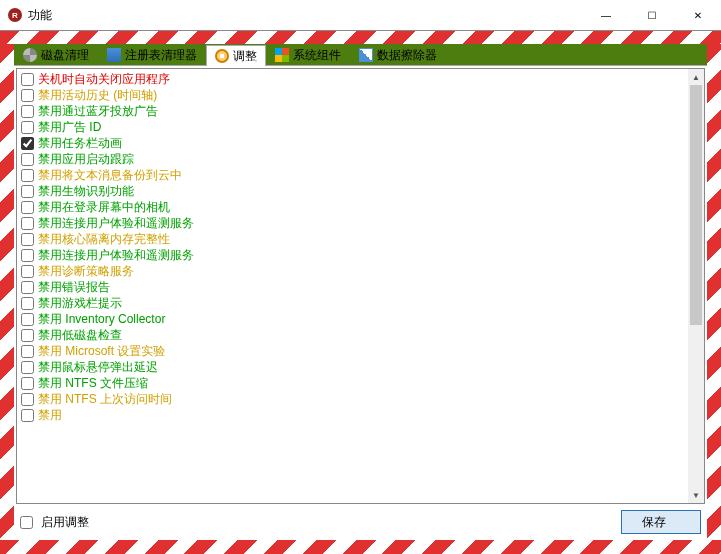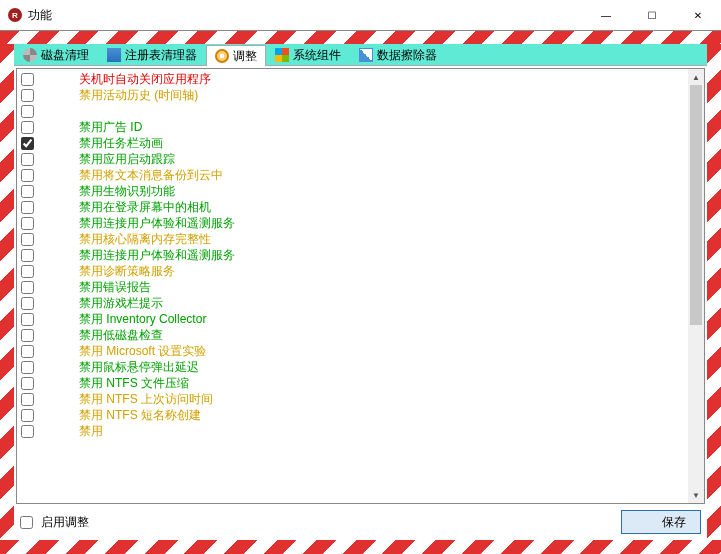--- a/index.html
+++ b/index.html
@@ -8,46 +8,46 @@
   .titlebar .app-icon { width: 14px; height: 14px; border-radius: 50%; background: #a02020; display: flex; align-items: center; justify-content: center; color: #fff; font-size: 8px; font-weight: bold; margin-right: 6px; }
   .titlebar .title { flex: 0 0 auto; }
   .titlebar .spacer { flex: 1 1 auto; }
   .winbtns { display: flex; height: 100%; }
   .winbtn { width: 46px; height: 100%; display: flex; align-items: center; justify-content: center; font-family: "Segoe MDL2 Assets","Segoe UI Symbol",sans-serif; font-size: 10px; cursor: default; }
   .hazard { height: 14px; background: repeating-linear-gradient(135deg, #e03030 0 14px, #fff 14px 28px); }
   .hazard.top { border-top: 1px solid #888; }
   .hazard-v { width: 14px; background: repeating-linear-gradient(135deg, #e03030 0 14px, #fff 14px 28px); }
   .midrow { display: flex; height: calc(554px - 30px - 14px - 14px); }
   .content { flex: 1 1 auto; display: flex; flex-direction: column; background: #fff; }
-  .tabs { height: 22px; display: flex; align-items: stretch; border-bottom: 1px solid #aaa; background: #5eead4; }
+  .tabs { height: 22px; display: flex; align-items: stretch; border-bottom: 1px solid #aaa; background: #4d7c0f; }
   .tab { display: flex; align-items: center; gap: 4px; padding: 0 8px; font-size: 12px; border: 1px solid transparent; border-bottom: none; cursor: default; }
   .tab.active { background: #fff; border-color: #aaa; position: relative; top: 1px; }
   .tab .ticon { width: 14px; height: 14px; display: inline-block; }
   .ti-disk { background: conic-gradient(#888 0 25%, #bbb 0 50%, #888 0 75%, #bbb 0); border-radius: 50%; }
   .ti-reg { background: linear-gradient(#4a90d9,#2a70b9); }
   .ti-gear { border: 2px solid #d08000; border-radius: 50%; background: radial-gradient(#fff 30%, #ffd070 32%); }
   .ti-win { background: conic-gradient(#f25022 0 25%, #7fba00 0 50%, #ffb900 0 75%, #00a4ef 0); }
   .ti-erase { background: linear-gradient(45deg,#4a90d9 50%, #fff 50%); border:1px solid #4a90d9; }
   .listwrap { flex: 1 1 auto; border: 1px solid #888; margin: 2px 2px 0 2px; position: relative; overflow: hidden; background: #fff; }
   .listinner { position: absolute; inset: 0 16px 0 0; overflow: hidden; padding: 2px 2px; }
-  .row { display: flex; align-items: center; height: 16px; line-height: 16px; gap: 41px; }
+  .row { display: flex; align-items: center; height: 16px; line-height: 16px; }
   .row input[type=checkbox] { width: 13px; height: 13px; margin: 0 4px 0 2px; accent-color: #333; }
   .row .lbl { white-space: nowrap; }
   .c-red   { color: #e00000; }
   .c-gold  { color: #d0a000; }
   .c-green { color: #00a000; }
   .vscroll { position: absolute; top: 0; right: 0; bottom: 0; width: 16px; background: #f0f0f0; }
   .vscroll .vsbtn { position: absolute; left: 0; right: 0; height: 16px; background: #f0f0f0; display: flex; align-items: center; justify-content: center; font-size: 8px; color: #555; }
   .vscroll .vsbtn.up { top: 0; }
   .vscroll .vsbtn.down { bottom: 0; }
   .vscroll .thumb { position: absolute; left: 2px; right: 2px; top: 16px; height: 240px; background: #c8c8c8; }
   .bottombar { height: 36px; display: flex; align-items: center; padding: 0 6px; gap: 8px; }
   .bottombar .enablelbl { display: flex; align-items: center; gap: 8px; }
   .bottombar .spacer2 { flex: 1 1 auto; }
-  .btn { min-width: 80px; height: 24px; border: 1px solid #888; background: #e8e8e8; display: flex; align-items: center; justify-content: flex-end; padding: 0 14px; }
+  .btn { min-width: 80px; height: 24px; border: 1px solid #888; background: #e8e8e8; display: flex; align-items: center; justify-content: flex-start; padding: 0 20px; }
   .btn.primary { border: 1px solid #2a70b9; background: #dceaf7; }
 </style>
 </head>
 <body>
 
 <div class="titlebar">
   <span class="app-icon">R</span>
   <span class="title">功能</span>
   <span class="spacer"></span>
   <div class="winbtns">
@@ -98,20 +98,21 @@
           <div class="row">
             <input type="checkbox" style="">
             <span class="lbl c-red">关机时自动关闭应用程序</span>
           </div>
           <div class="row">
             <input type="checkbox" style="">
             <span class="lbl c-gold">禁用活动历史 (时间轴)</span>
           </div>
           <div class="row">
             <input type="checkbox" style="">
+            <span class="lbl c-green">禁用通过蓝牙投放广告</span>
           </div>
           <div class="row">
             <input type="checkbox" style="">
             <span class="lbl c-green">禁用广告 ID</span>
           </div>
           <div class="row">
             <input type="checkbox" checked="" style="">
             <span class="lbl c-green">禁用任务栏动画</span>
           </div>
           <div class="row">
@@ -170,24 +171,20 @@
             <input type="checkbox" style="">
             <span class="lbl c-green">禁用鼠标悬停弹出延迟</span>
           </div>
           <div class="row">
             <input type="checkbox" style="">
             <span class="lbl c-green">禁用 NTFS 文件压缩</span>
           </div>
           <div class="row">
             <input type="checkbox" style="">
             <span class="lbl c-gold">禁用 NTFS 上次访问时间</span>
-          </div>
-          <div class="row">
-            <input type="checkbox" style="">
-            <span class="lbl c-gold">禁用 NTFS 短名称创建</span>
           </div>
           <div class="row">
             <input type="checkbox" style="">
             <span class="lbl c-gold">禁用</span>
           </div>
         </div>
       <div class="vscroll">
         <div class="vsbtn up">▲</div>
         <div class="thumb"></div>
         <div class="vsbtn down">▼</div>

